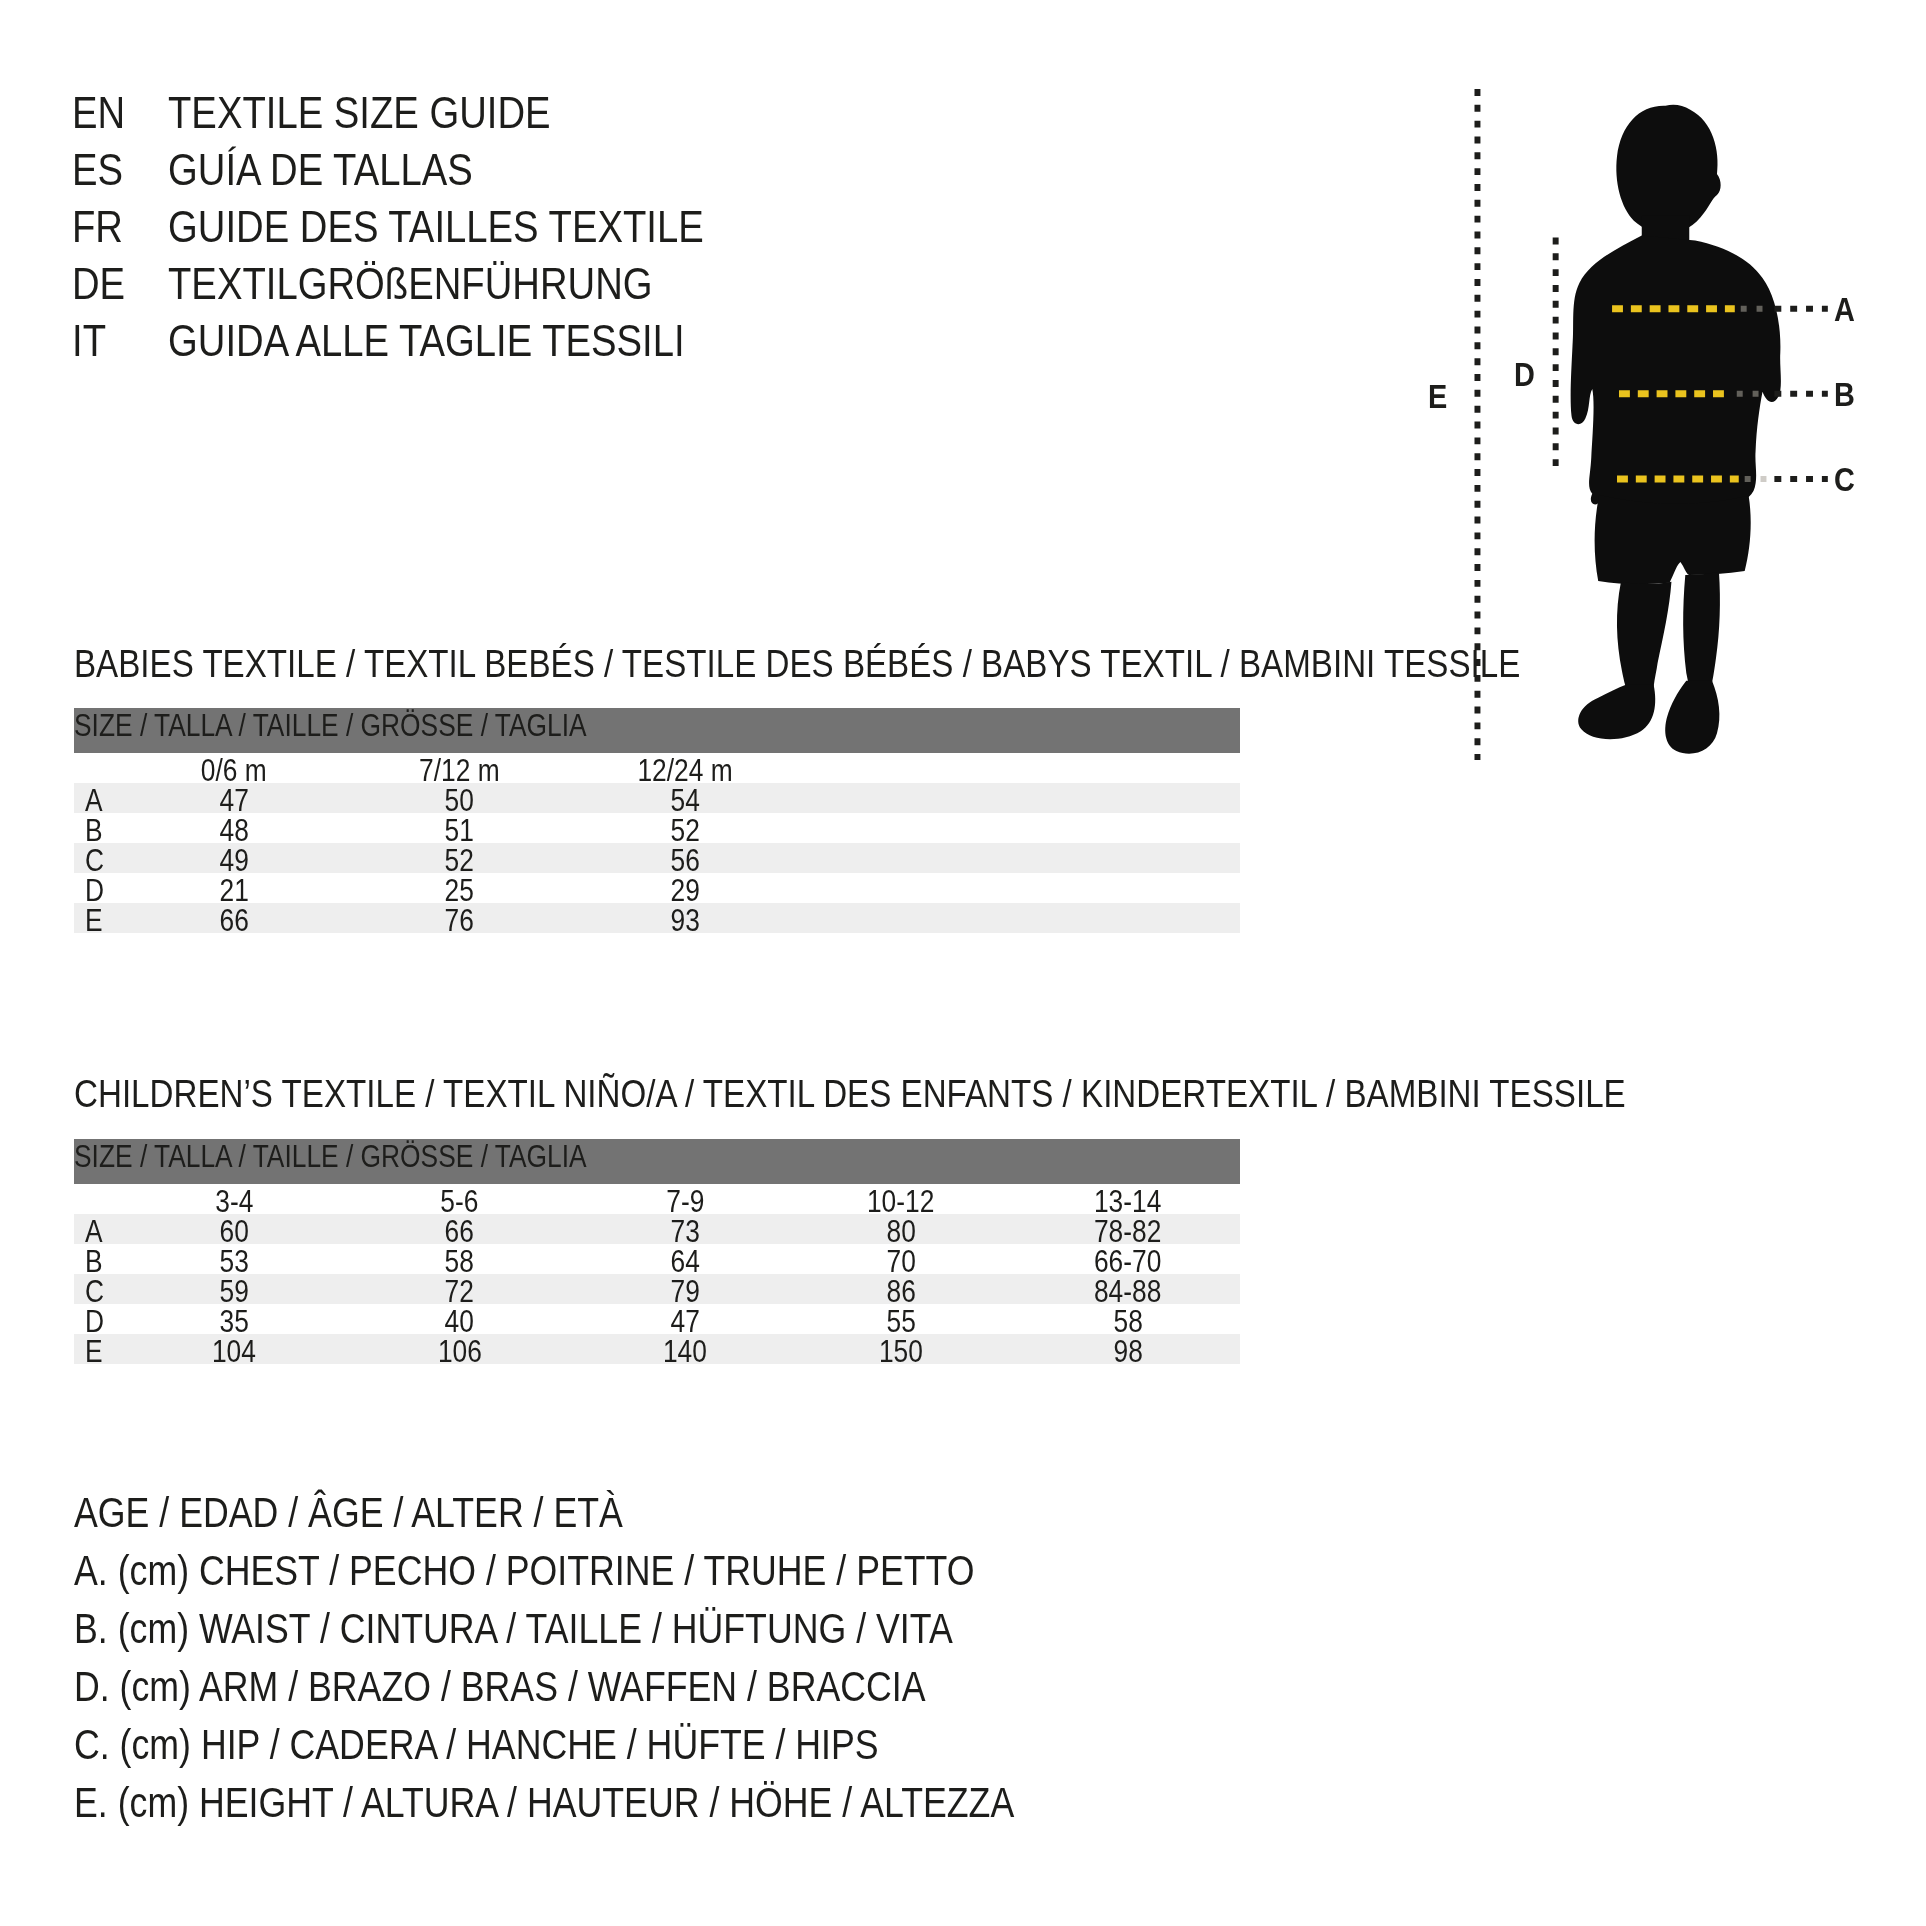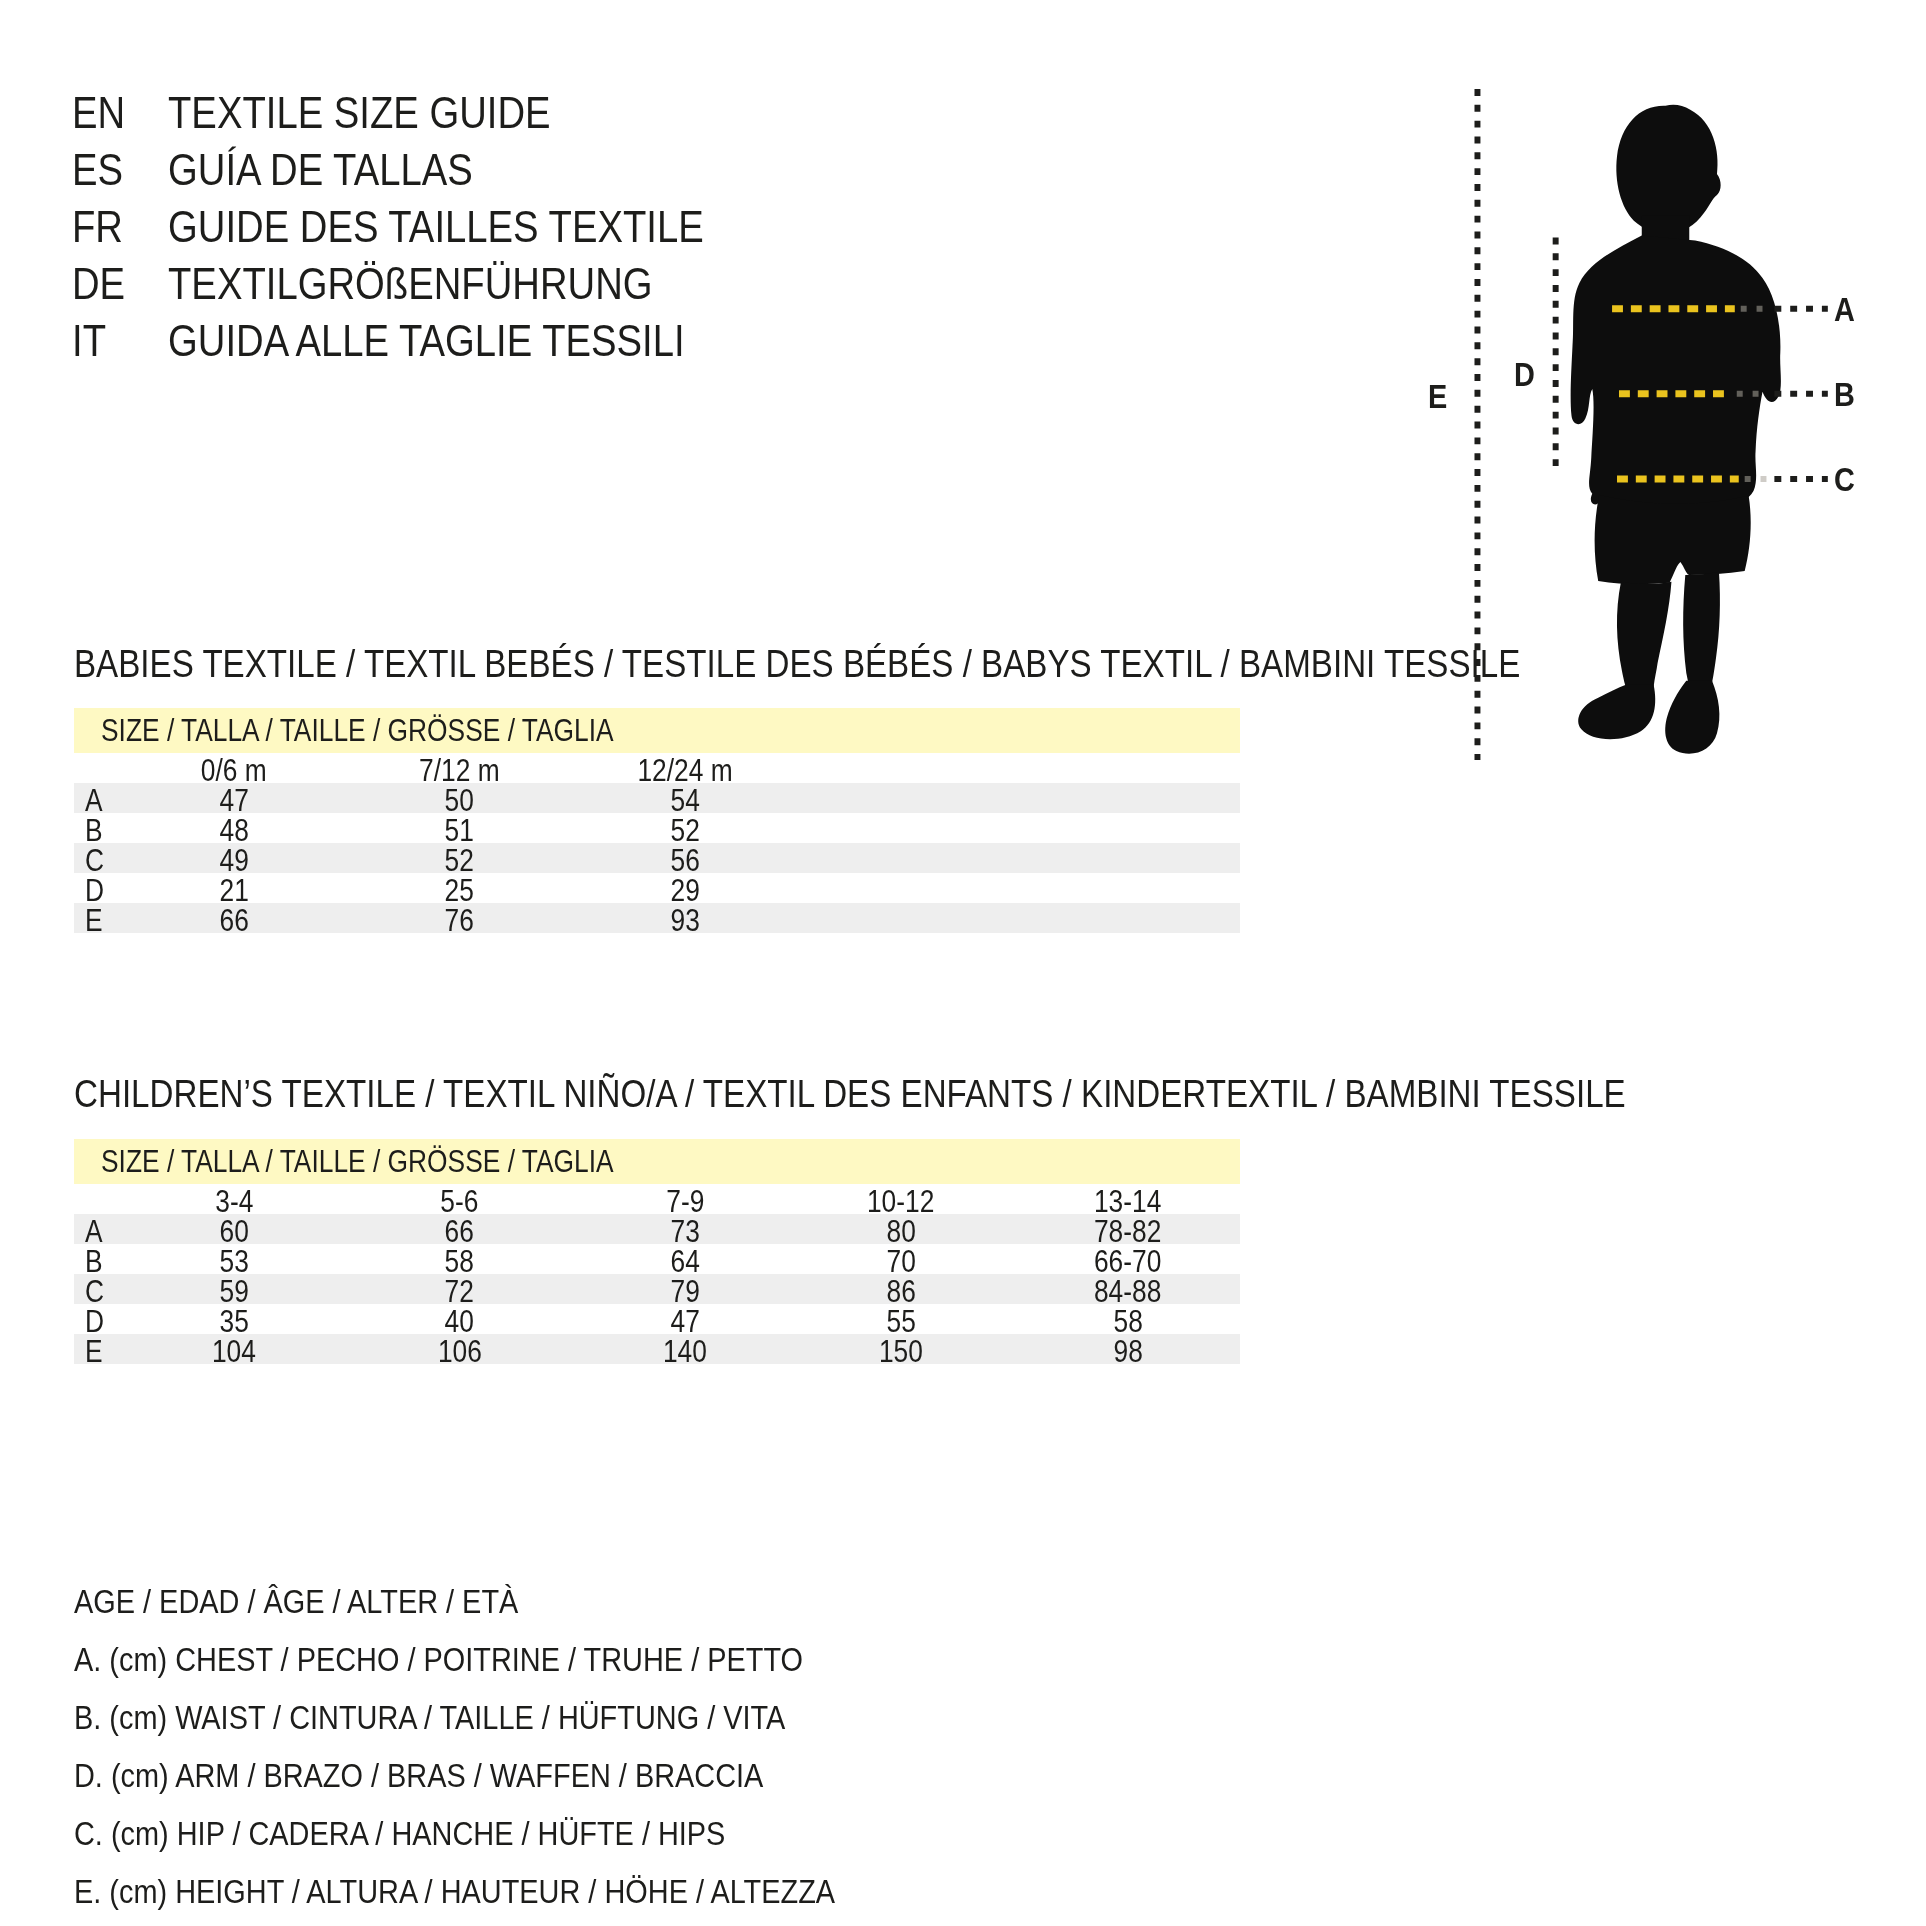--- a/index.html
+++ b/index.html
@@ -21,29 +21,29 @@
   .figure { position:absolute; left:1426px; top:59px; width:481px; height:733px; }
   .figure svg { position:absolute; left:0; top:0; }
   .fig-label { position:absolute; height:40px; display:flex; align-items:center;
                font-size:34px; font-weight:bold; }
 
   
   .sec-title { position:absolute; left:74px; font-size:39px; }
 
   
   .tbl { position:absolute; left:74px; width:1166px; font-size:31px; }
-  .tbl-bar { height:45px; background:#fef9c3; display:flex; align-items:center; padding-left:27px; }
+  .tbl-bar { height:45px; background:#737373; display:flex; align-items:flex-start; padding-left:0; }
   .tbl-row { display:grid; grid-template-columns:59px 202px 249px 202px 230px 224px;
              height:30px; align-items:center; }
   .tbl-row > div { text-align:center; }
   .tbl-row > div.lbl { text-align:left; padding-left:11px; }
   .striped { background:#eeeeee; }
 
   
-  .legend { position:absolute; left:74px; top:1572px; font-size:34px; }
+  .legend { position:absolute; left:74px; top:1484px; font-size:42px; }
   .legend-line { height:58px; display:flex; align-items:center; }
 </style>
 </head>
 <body>
 
 <div id="canvas">
 
   <div class="lang-block">
     <div class="lang-row">
       <span class="lang-code"><span class="cx">EN</span></span>

